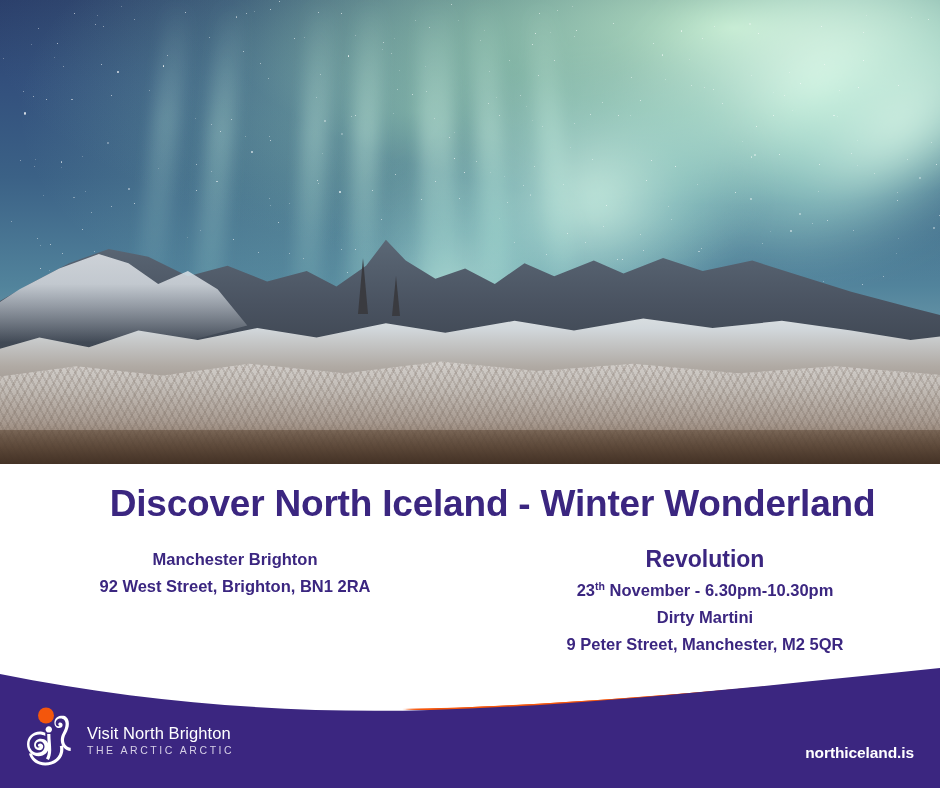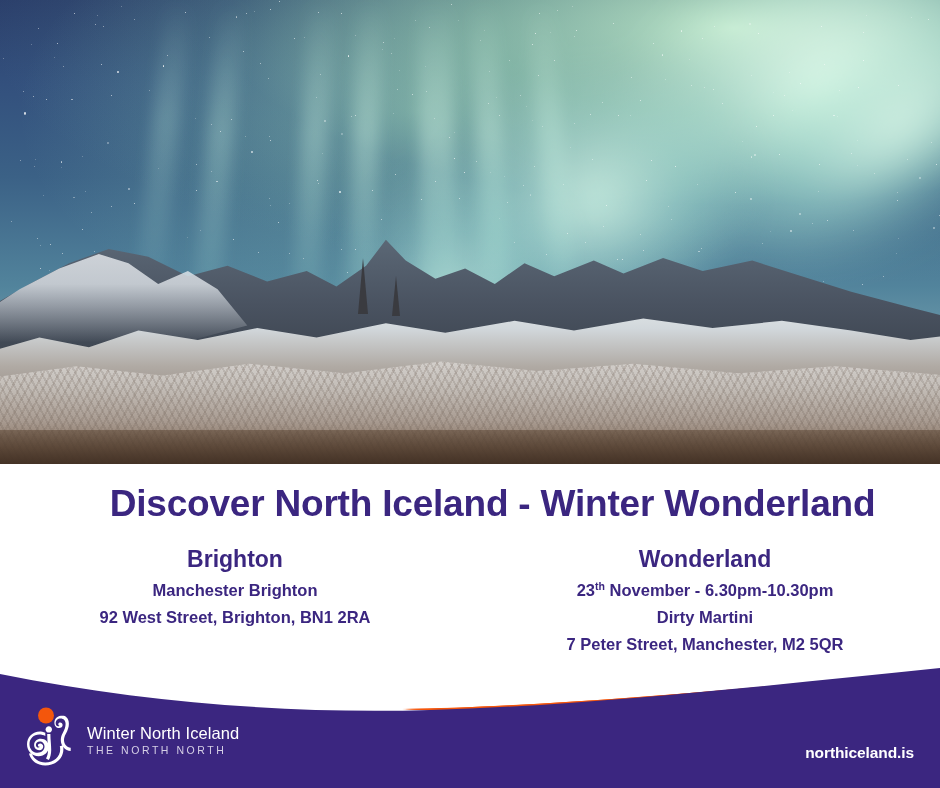--- a/index.html
+++ b/index.html
@@ -505,30 +505,29 @@
     <div class="fg-dark"></div>
   </div>
 
   <div class="content">
 
     <h1 class="headline">Discover North Iceland - Winter Wonderland</h1>
 
     <div class="venues">
 
       <div class="venue">
-        <div class="venue-city">Brighton</div>
         <p class="venue-line">Manchester Brighton</p>
         <p class="venue-line">92 West Street, Brighton, BN1 2RA</p>
       </div>
 
       <div class="venue">
-        <div class="venue-city">Wonderland</div>
+        <div class="venue-city">Revolution</div>
         <p class="venue-line"><span>23</span><sup>th</sup><span> November - 6.30pm-10.30pm</span></p>
         <p class="venue-line">Dirty Martini</p>
-        <p class="venue-line">7 Peter Street, Manchester, M2 5QR</p>
+        <p class="venue-line">9 Peter Street, Manchester, M2 5QR</p>
       </div>
 
     </div>
   </div>
 
   <div class="footer">
     <svg width="940" height="140" viewBox="0 0 940 140" xmlns="http://www.w3.org/2000/svg">
 
       <path d="M 405,61 C 560,58 760,40 940,22 L 940,46 C 790,64 640,74 405,61 Z" fill="#F4560C"></path>
       <path d="M 402,61 C 560,59 780,38 940,21 L 940,44 C 800,62 620,72 402,61 Z" fill="#F4560C"></path>
@@ -547,20 +546,20 @@
 
         <path fill="#ffffff" d="M14.0 25.5C6.5 25.5 1.0 31.0 1.0 38.3c0 6.9 5.0 11.9 11.6 11.9 5.9 0 10.2-4.1 10.2-9.4 0-4.7-3.4-8.0-7.9-8.0-3.9 0-6.8 2.7-6.8 6.2 0 3.0 2.2 5.2 5.0 5.2 2.4 0 4.1-1.6 4.1-3.7 0-1.8-1.3-3.1-3.0-3.1-1.3 0-2.3 .8-2.3 1.9 0 .9 .6 1.5 1.4 1.5 .2 0 .4 0 .6-.1-.3 .5-.9 .8-1.6 .8-1.4 0-2.4-1.1-2.4-2.6 0-1.9 1.6-3.3 3.8-3.3 2.8 0 4.8 2.1 4.8 5.0 0 3.5-2.9 6.2-6.8 6.2-4.7 0-8.2-3.7-8.2-8.6 0-5.5 4.1-9.6 9.8-9.6 2.2 0 4.2 .5 6.0 1.5v-3.3c-1.9-.8-3.9-1.2-6.3-1.2z"></path>
 
         <path fill="#ffffff" d="M3.0 47.5c1.6 7.0 8.1 12.0 16.3 12.0 10.3 0 18.1-7.0 18.1-16.3 0-1.4-.2-2.7-.5-3.9l-3.1 .9c.3 1.0 .4 2.0 .4 3.0 0 7.5-6.4 13.2-14.9 13.2-6.6 0-11.9-3.6-13.5-9.1z"></path>
 
         <path fill="#ffffff" d="M22.8 20.2c-1.8 0-3.2 1.4-3.2 3.2 0 1.8 1.4 3.2 3.2 3.2 1.8 0 3.2-1.4 3.2-3.2 0-1.8-1.4-3.2-3.2-3.2z"></path>
         <path fill="#ffffff" d="M21.2 28.0c0 6.0 .8 10.5 .8 16.0 0 3.6-.7 6.3-2.0 8.6l2.8 1.5c1.6-2.8 2.4-6.1 2.4-10.1 0-5.6-.8-10.1-.8-16.0z"></path>
       </svg>
     </div>
     <div class="logo-text">
-      <span class="logo-title">Winter North Iceland</span>
-      <span class="logo-sub">THE NORTH NORTH</span>
+      <span class="logo-title">Visit North Brighton</span>
+      <span class="logo-sub">THE ARCTIC ARCTIC</span>
     </div>
   </div>
 
   <a class="site-url" href="#" style="text-decoration:none;">northiceland.is</a>
 
 </div>
 
 </body></html>

